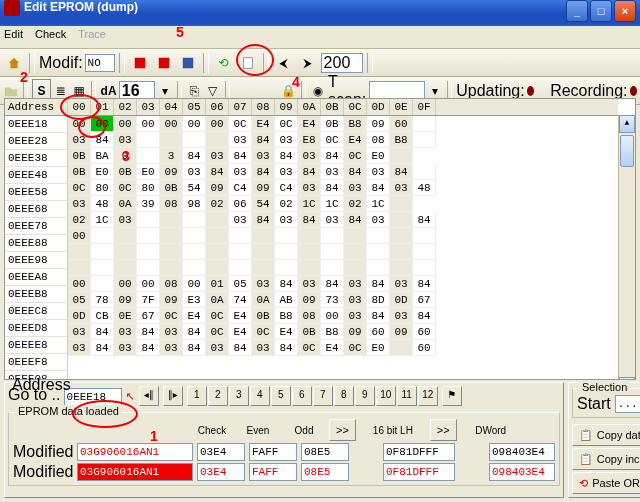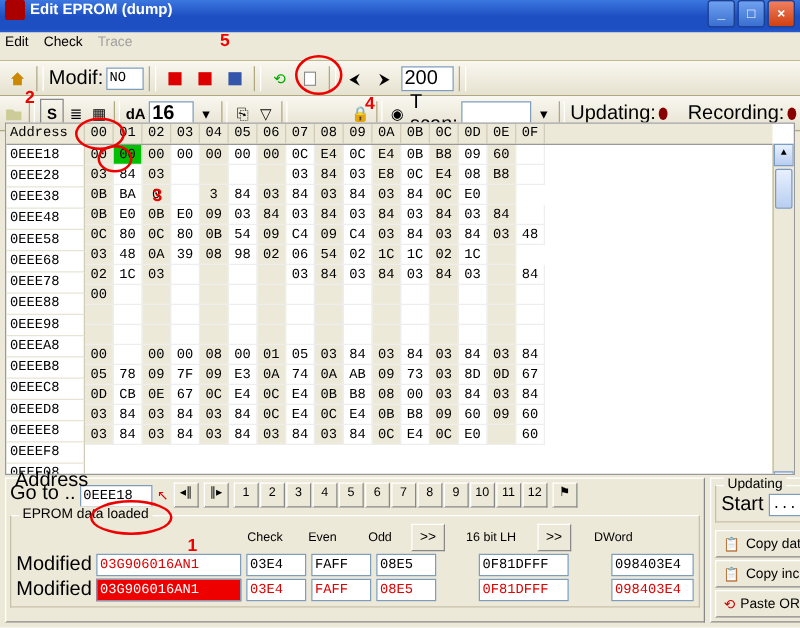--- a/index.html
+++ b/index.html
@@ -522,21 +522,21 @@
         <div class="fld pink" style="width:42px">08E5</div>
         <div style="width:26px"></div>
         <div class="fld pink" style="width:66px">0F81DFFF</div>
         <div style="width:26px"></div>
         <div class="fld pink" style="width:60px">098403E4</div>
       </div>
     </div>
   </div>
   <div class="panel" style="width:158px">
     <div class="group" style="margin-top:2px">
-      <div class="group-title">Updating</div>
+      <div class="group-title">Selection</div>
       <div class="row">
         <span class="lbl">Start</span>
         <span class="fld" style="width:40px">........</span>
 
       </div>
     </div>
     <div class="row" style="margin-top:6px;align-items:flex-start">
       <div style="flex:1">
         <div class="btn3d" style="width:96px;justify-content:flex-start;gap:4px">
             <span>📋</span>

